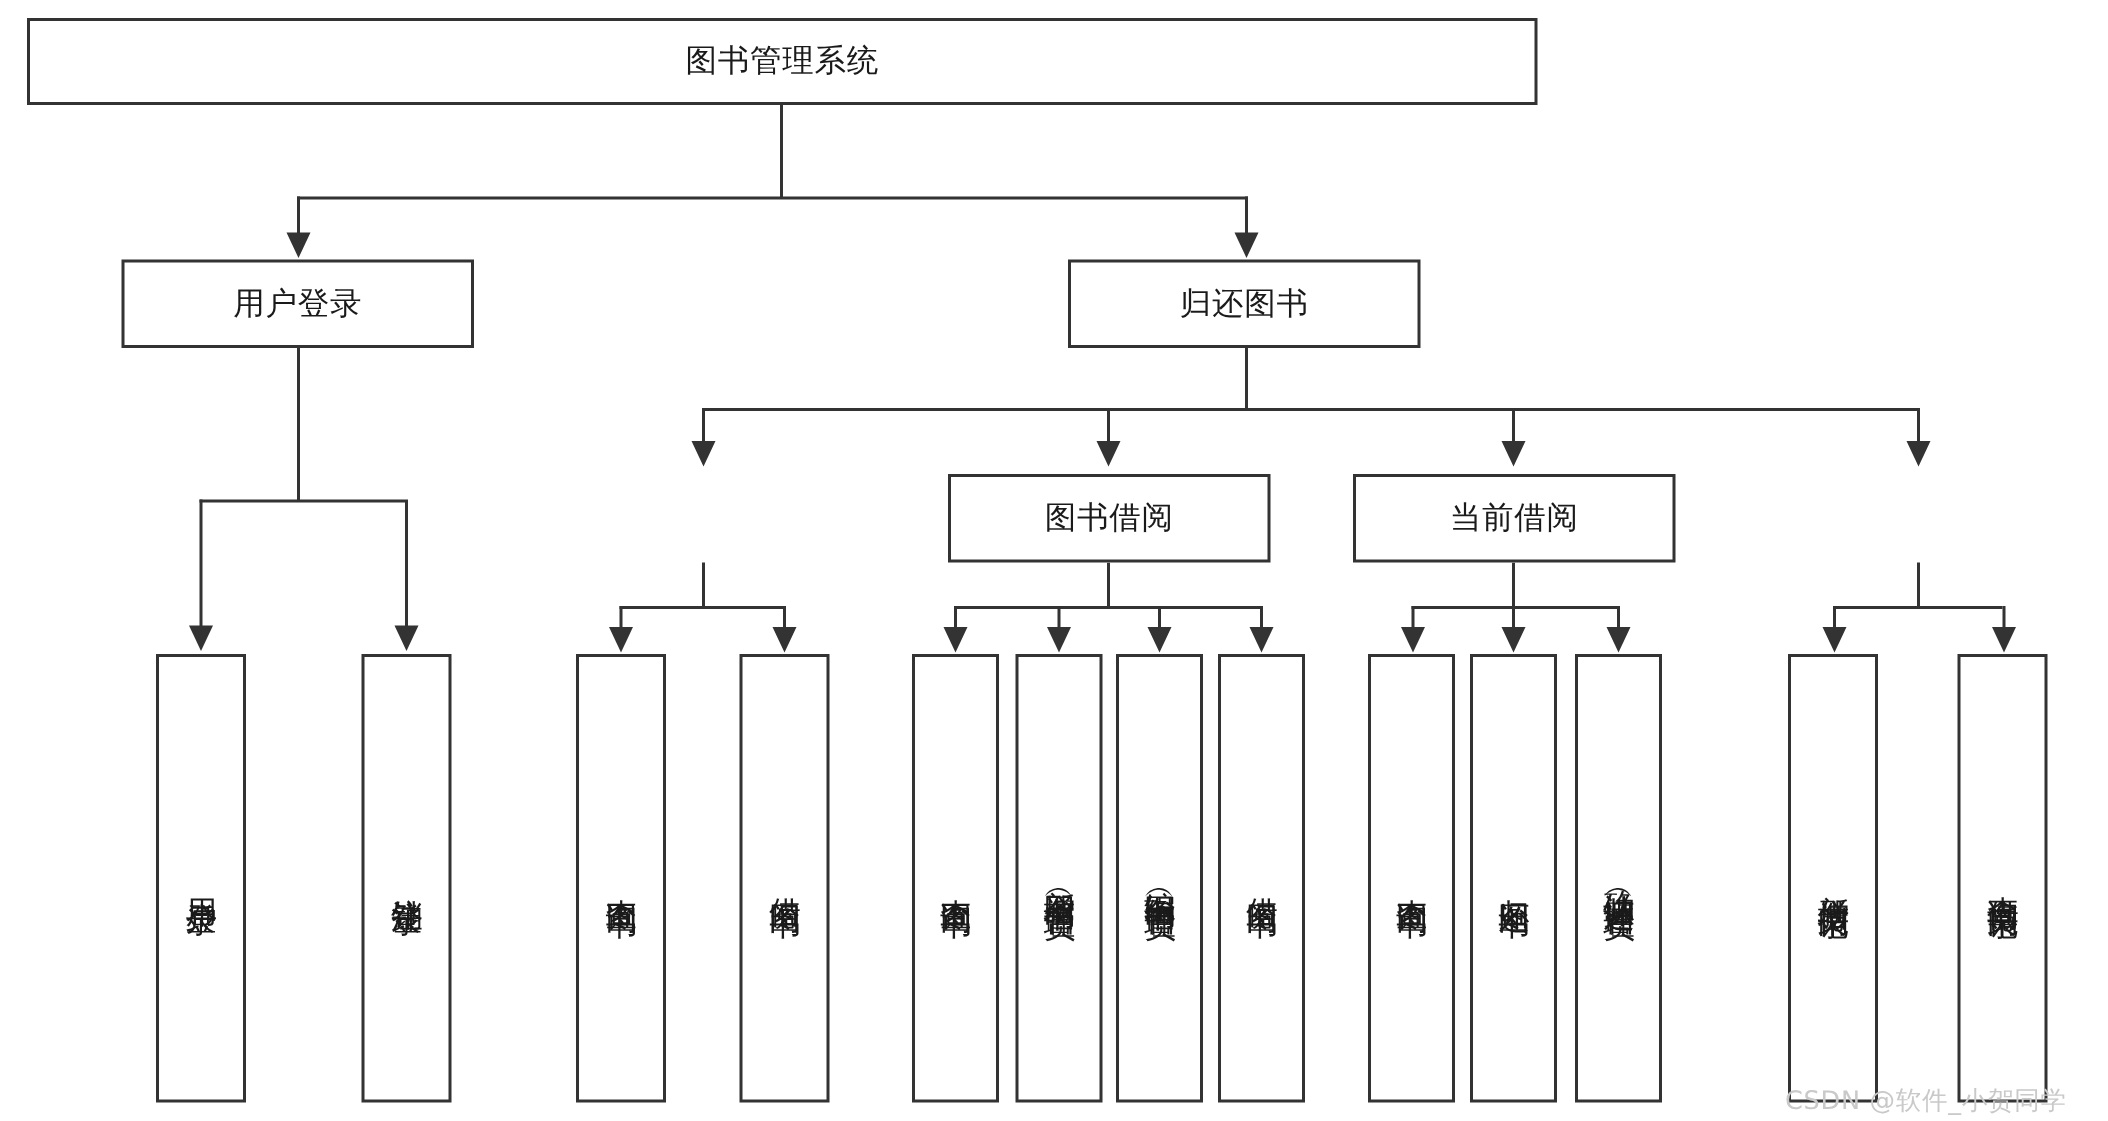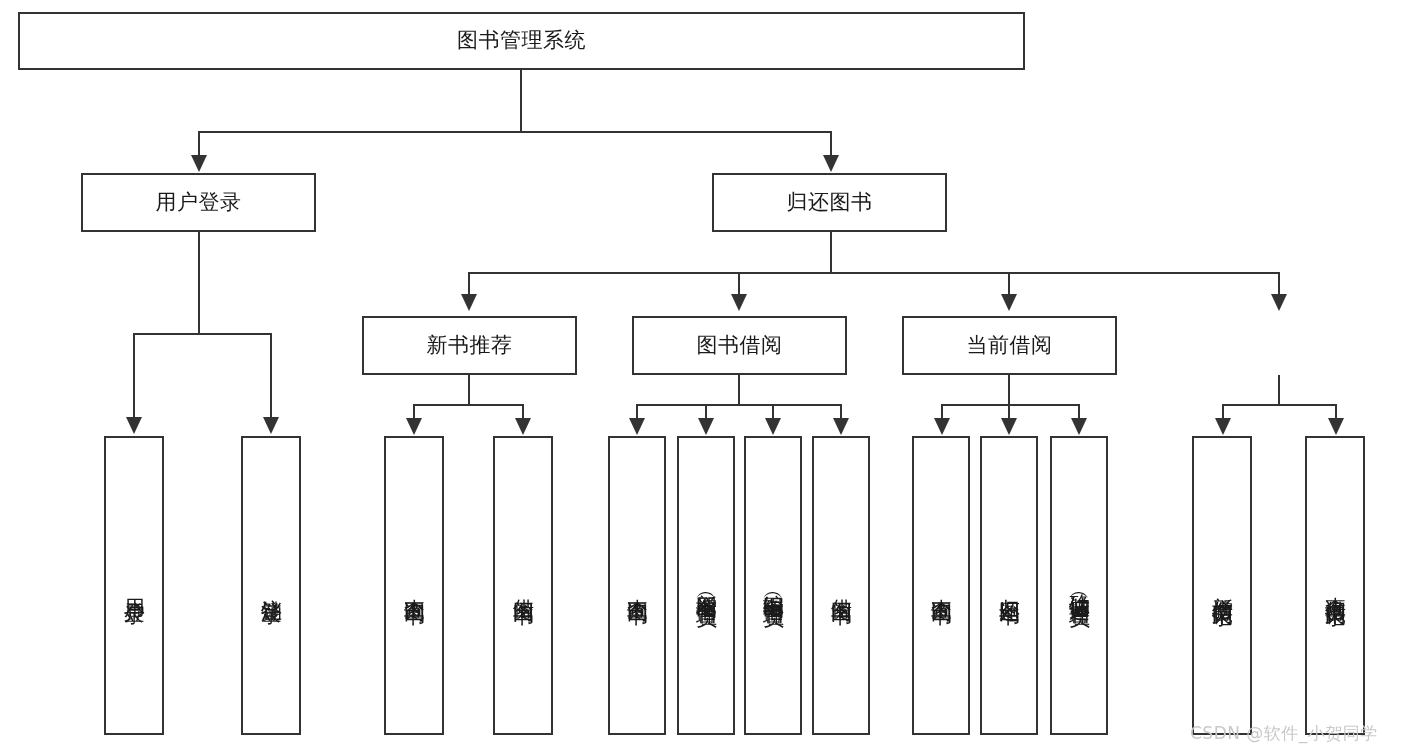--- a/index.html
+++ b/index.html
@@ -143,23 +143,20 @@
   </div>
 
   <div class="node horiz" style="left:81px; top:173px; width:235px; height:59px;">
     <span class="label">用户登录</span>
   </div>
 
   <div class="node horiz" style="left:712px; top:173px; width:235px; height:59px;">
     <span class="label">归还图书</span>
   </div>
 
-  <div class="node horiz" style="left:362px; top:316px; width:215px; height:59px;">
-    <span class="label">新书推荐</span>
-  </div>
 
   <div class="node horiz" style="left:632px; top:316px; width:215px; height:59px;">
     <span class="label">图书借阅</span>
   </div>
 
   <div class="node horiz" style="left:902px; top:316px; width:215px; height:59px;">
     <span class="label">当前借阅</span>
   </div>
 
 

